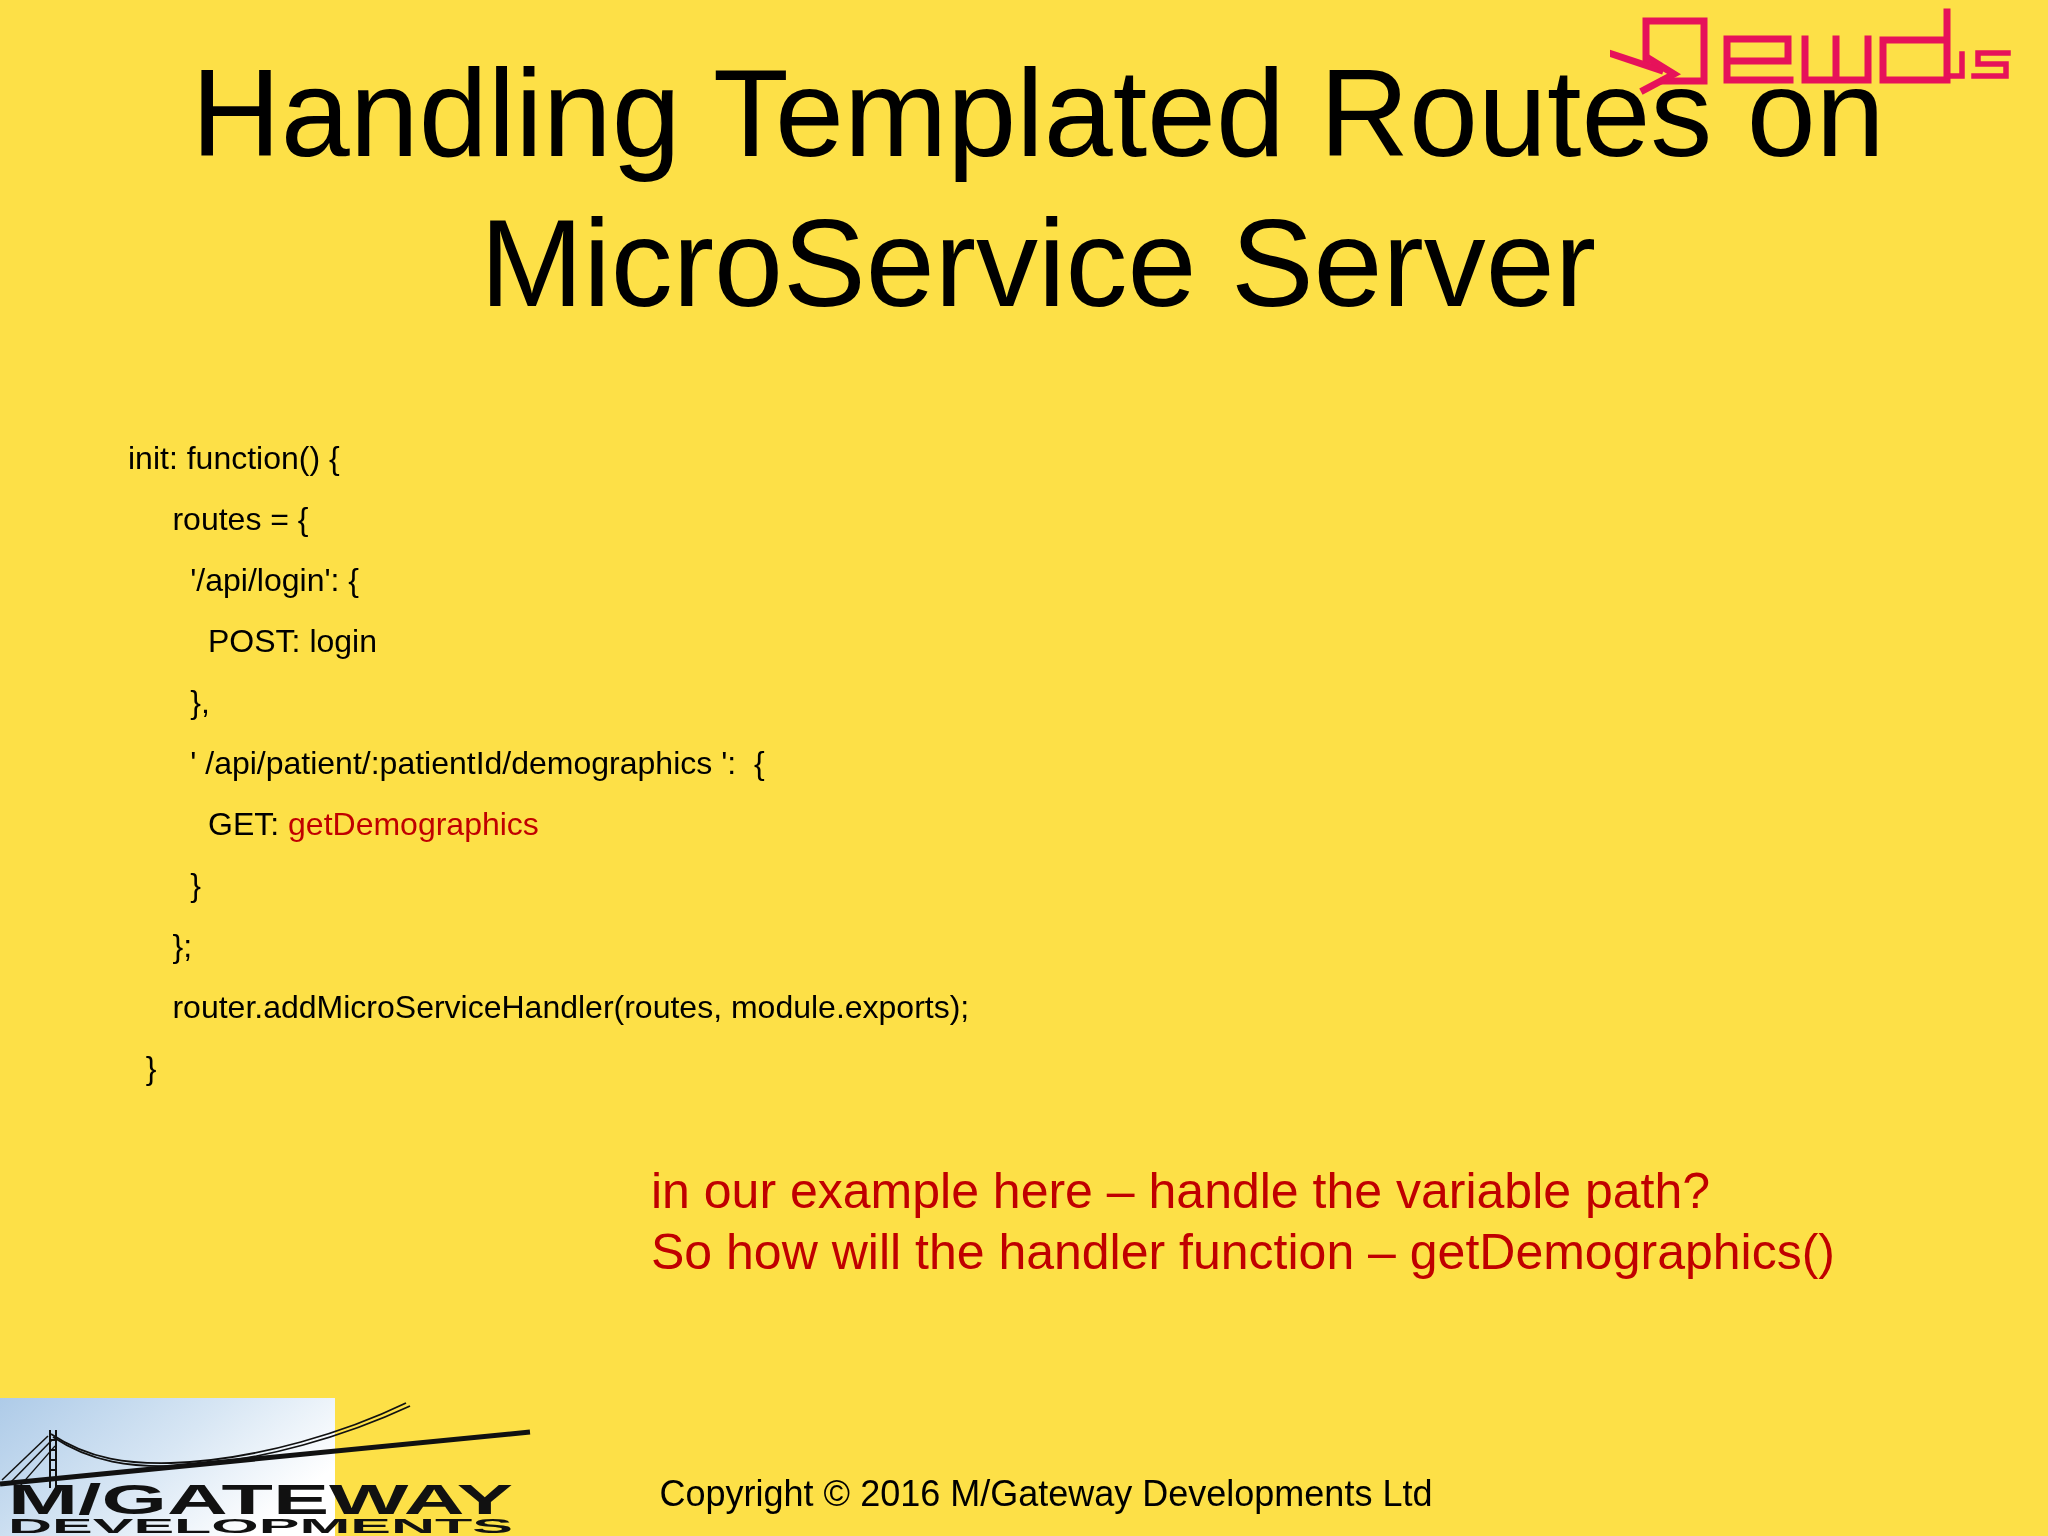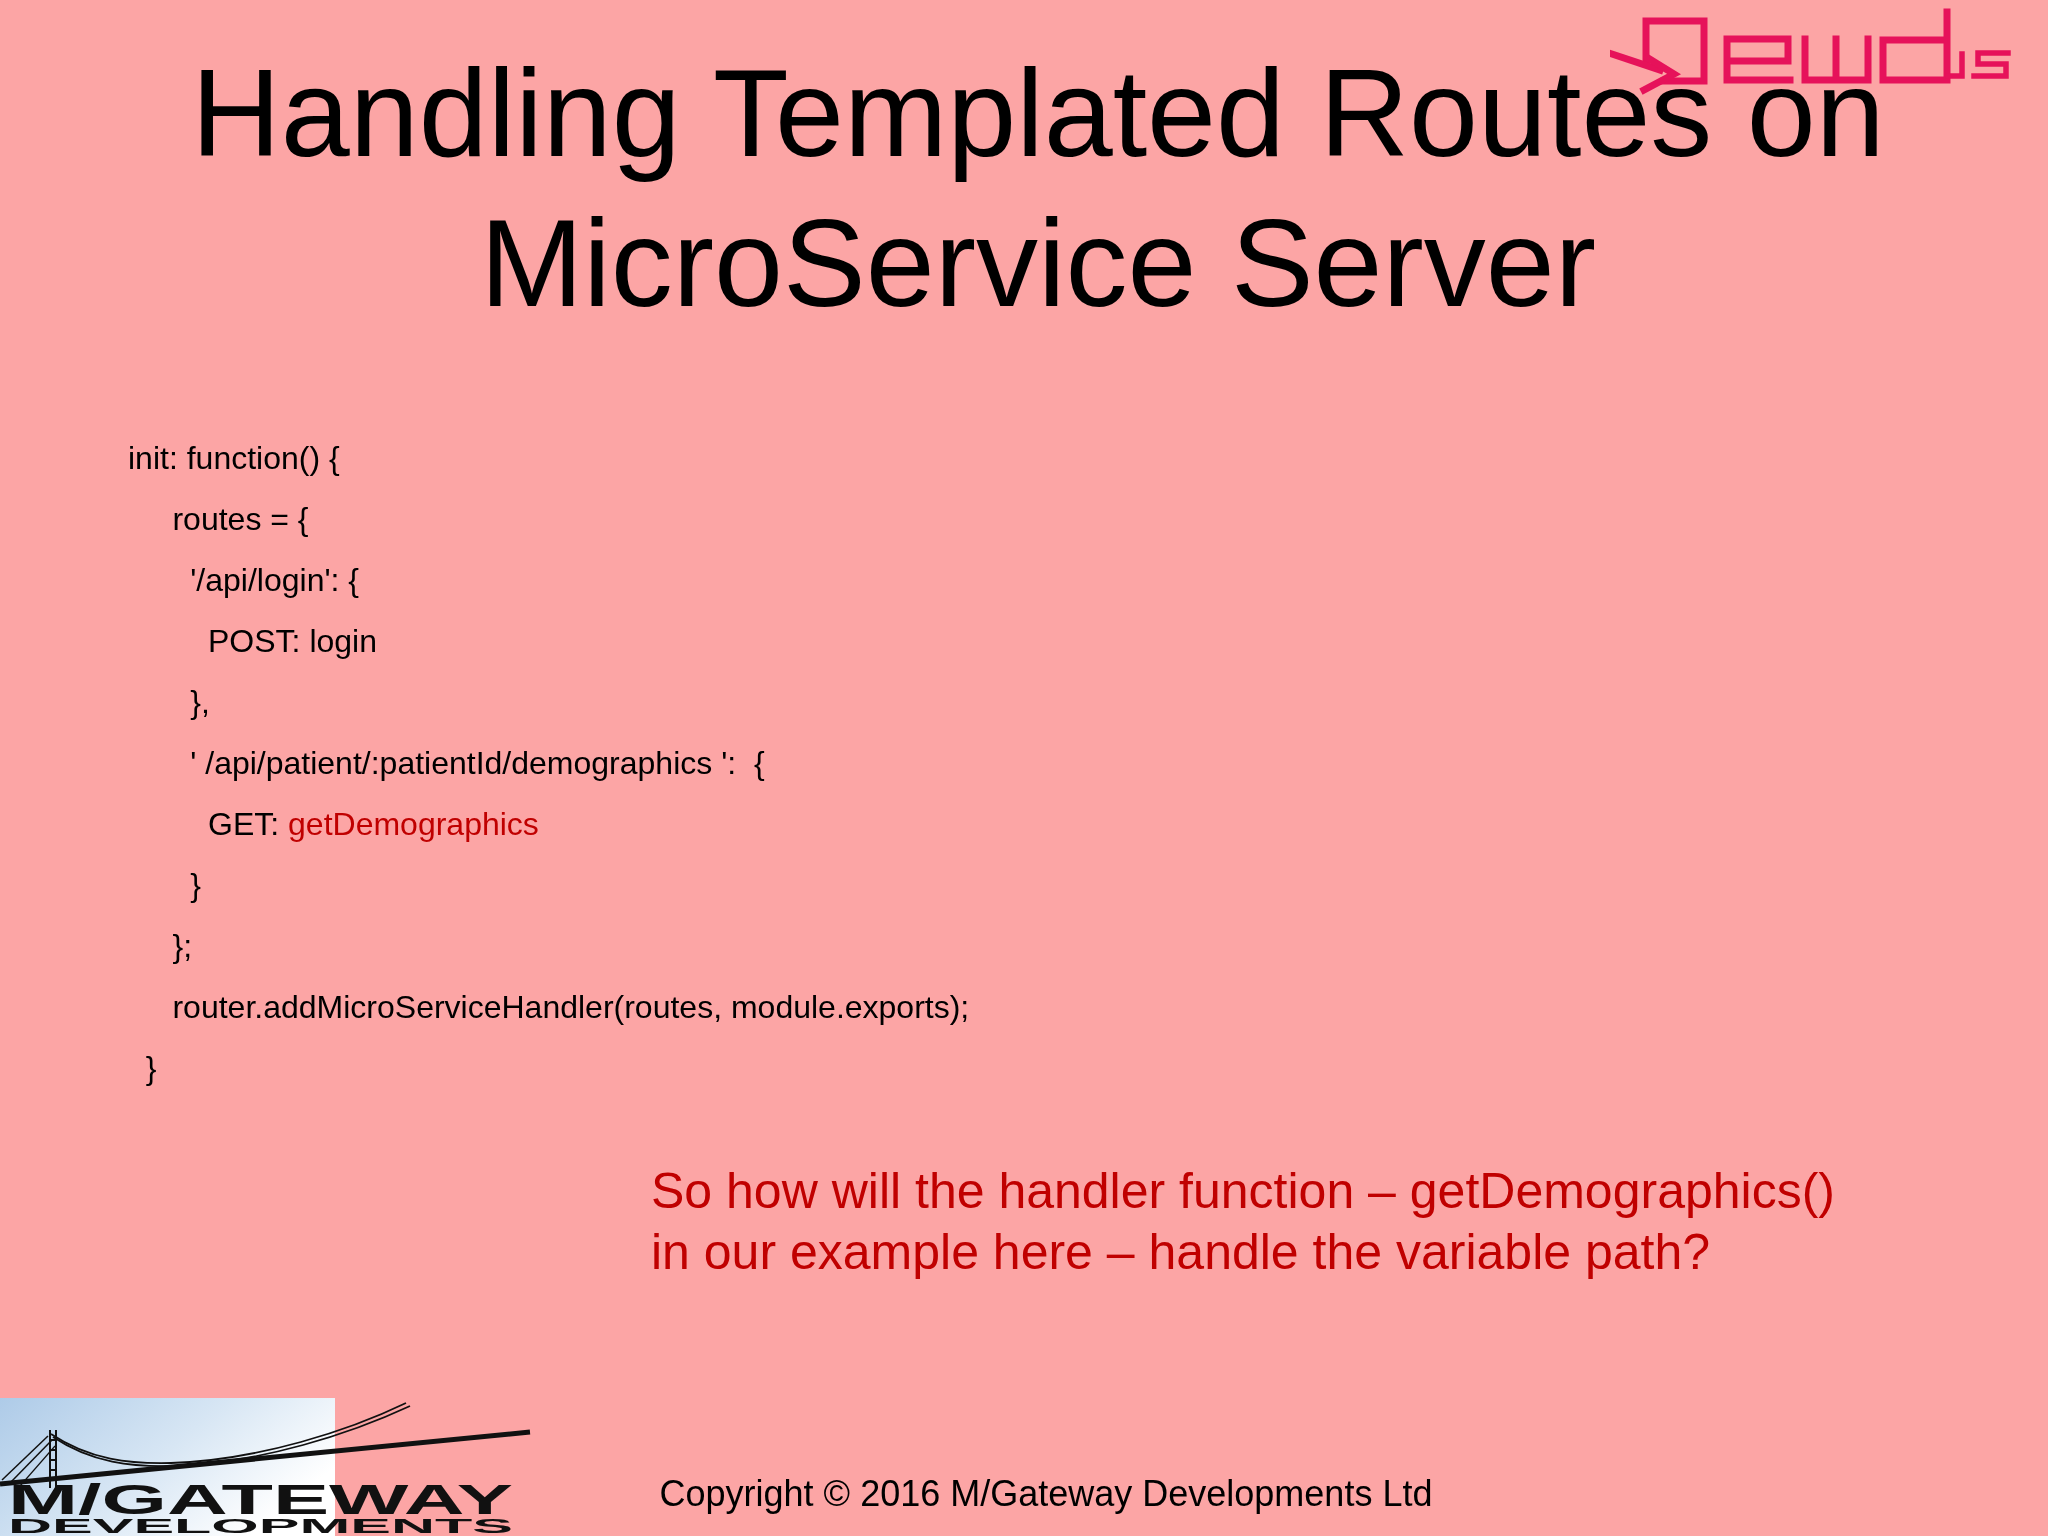--- a/index.html
+++ b/index.html
@@ -1,17 +1,17 @@
 <!DOCTYPE html>
 <html><head>
 <meta charset="utf-8">
 <style>
   html,body{margin:0;padding:0;background:#ffffff;}
   .slide{
-    position:relative;width:2048px;height:1536px;background:#fca5a5;overflow:hidden;
+    position:relative;width:2048px;height:1536px;background:#fde047;overflow:hidden;
     font-family:"Liberation Sans",sans-serif;color:#000;
   }
   .title{
     position:absolute;top:38px;left:14px;width:2048px;text-align:center;
     font-size:124px;line-height:150px;font-weight:400;color:#000;white-space:nowrap;
   }
   .code{
     position:absolute;left:128px;top:428px;font-size:32px;line-height:61px;
     white-space:pre;color:#000;
   }
@@ -57,22 +57,22 @@
 
       <path d="M352 50 L352 72 L338 72"></path>
 
       <path d="M398 49 L368 49 L368 60 L396 60 L396 72 L364 72"></path>
     </g>
   </svg>
 
   <div class="code"><div><span>init: function() {</span></div><div><span>     routes = {</span></div><div><span>       '/api/login': {</span></div><div><span>         POST: login</span></div><div><span>       },</span></div><div><span>       ' /api/patient/:patientId/demographics ':  {</span></div><div><span>         GET: </span><span class="red">getDemographics</span></div><div><span>       }</span></div><div><span>     };</span></div><div><span>     router.addMicroServiceHandler(routes, module.exports);</span></div><div><span>  }</span></div></div>
 
   <div class="note">
+    <div>in our example here – handle the variable path?</div>
     <div>So how will the handler function – getDemographics()</div>
-    <div>in our example here – handle the variable path?</div>
   </div>
 
   <svg class="mgateway-logo" width="540" height="140" viewBox="0 0 540 140">
     <defs>
       <linearGradient id="mgwGrad" x1="0" y1="0" x2="1" y2="0.5">
         <stop offset="0" stop-color="#aecbe8"></stop>
         <stop offset="0.55" stop-color="#d7e6f4"></stop>
         <stop offset="1" stop-color="#ffffff"></stop>
       </linearGradient>
     </defs>

